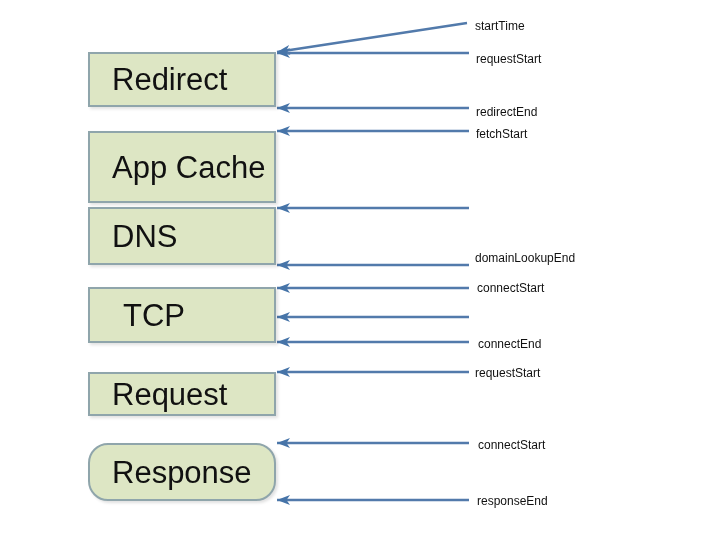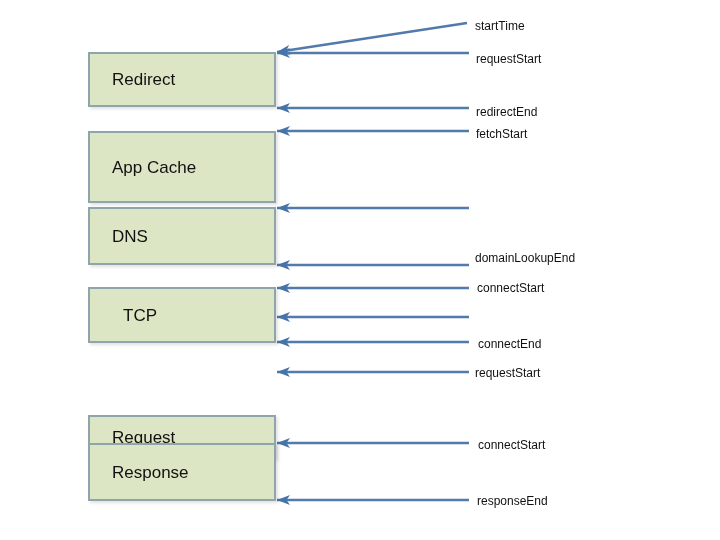--- a/index.html
+++ b/index.html
@@ -31,21 +31,21 @@
     position: absolute;
     box-sizing: border-box;
     background: var(--box-fill, #dde6c4);
     border: 2px solid var(--box-border, #8fa5ab);
     box-shadow: 2px 2px 3px rgba(0,0,0,0.12);
     display: flex;
     align-items: center;
     padding-left: 22px;
   }
   .timing-box .box-label {
-    font-size: 17px;
+    font-size: 31px;
     color: var(--text-color, #111111);
     line-height: 1;
     white-space: nowrap;
   }
   .arrow-label {
     position: absolute;
     transform: translateY(-50%);
     font-size: 12px;
     line-height: 1;
     color: var(--text-color, #111111);
@@ -83,24 +83,24 @@
     </div>
     <div class="timing-box" style="left: 88px; top: 131px; width: 188px; height: 72px;">
       <span class="box-label">App Cache</span>
     </div>
     <div class="timing-box" style="left: 88px; top: 207px; width: 188px; height: 58px;">
       <span class="box-label">DNS</span>
     </div>
     <div class="timing-box" style="left: 88px; top: 287px; width: 188px; height: 56px; padding-left: 33px;">
       <span class="box-label">TCP</span>
     </div>
-    <div class="timing-box" style="left: 88px; top: 372px; width: 188px; height: 44px; margin-top: 43px;">
+    <div class="timing-box" style="left: 88px; top: 372px; width: 188px; height: 44px;">
       <span class="box-label">Request</span>
     </div>
-    <div class="timing-box" style="left: 88px; top: 443px; width: 188px; height: 58px;">
+    <div class="timing-box" style="left: 88px; top: 443px; width: 188px; height: 58px; border-radius: 20px;">
       <span class="box-label">Response</span>
     </div>
     <div class="arrow-label" style="left: 475px; top: 26px;">startTime</div>
     <div class="arrow-label" style="left: 476px; top: 59px;">requestStart</div>
     <div class="arrow-label" style="left: 476px; top: 112px;">redirectEnd</div>
     <div class="arrow-label" style="left: 476px; top: 134px;">fetchStart</div>
     <div class="arrow-label" style="left: 475px; top: 258px;">domainLookupEnd</div>
     <div class="arrow-label" style="left: 477px; top: 288px;">connectStart</div>
     <div class="arrow-label" style="left: 478px; top: 344px;">connectEnd</div>
     <div class="arrow-label" style="left: 475px; top: 373px;">requestStart</div>

